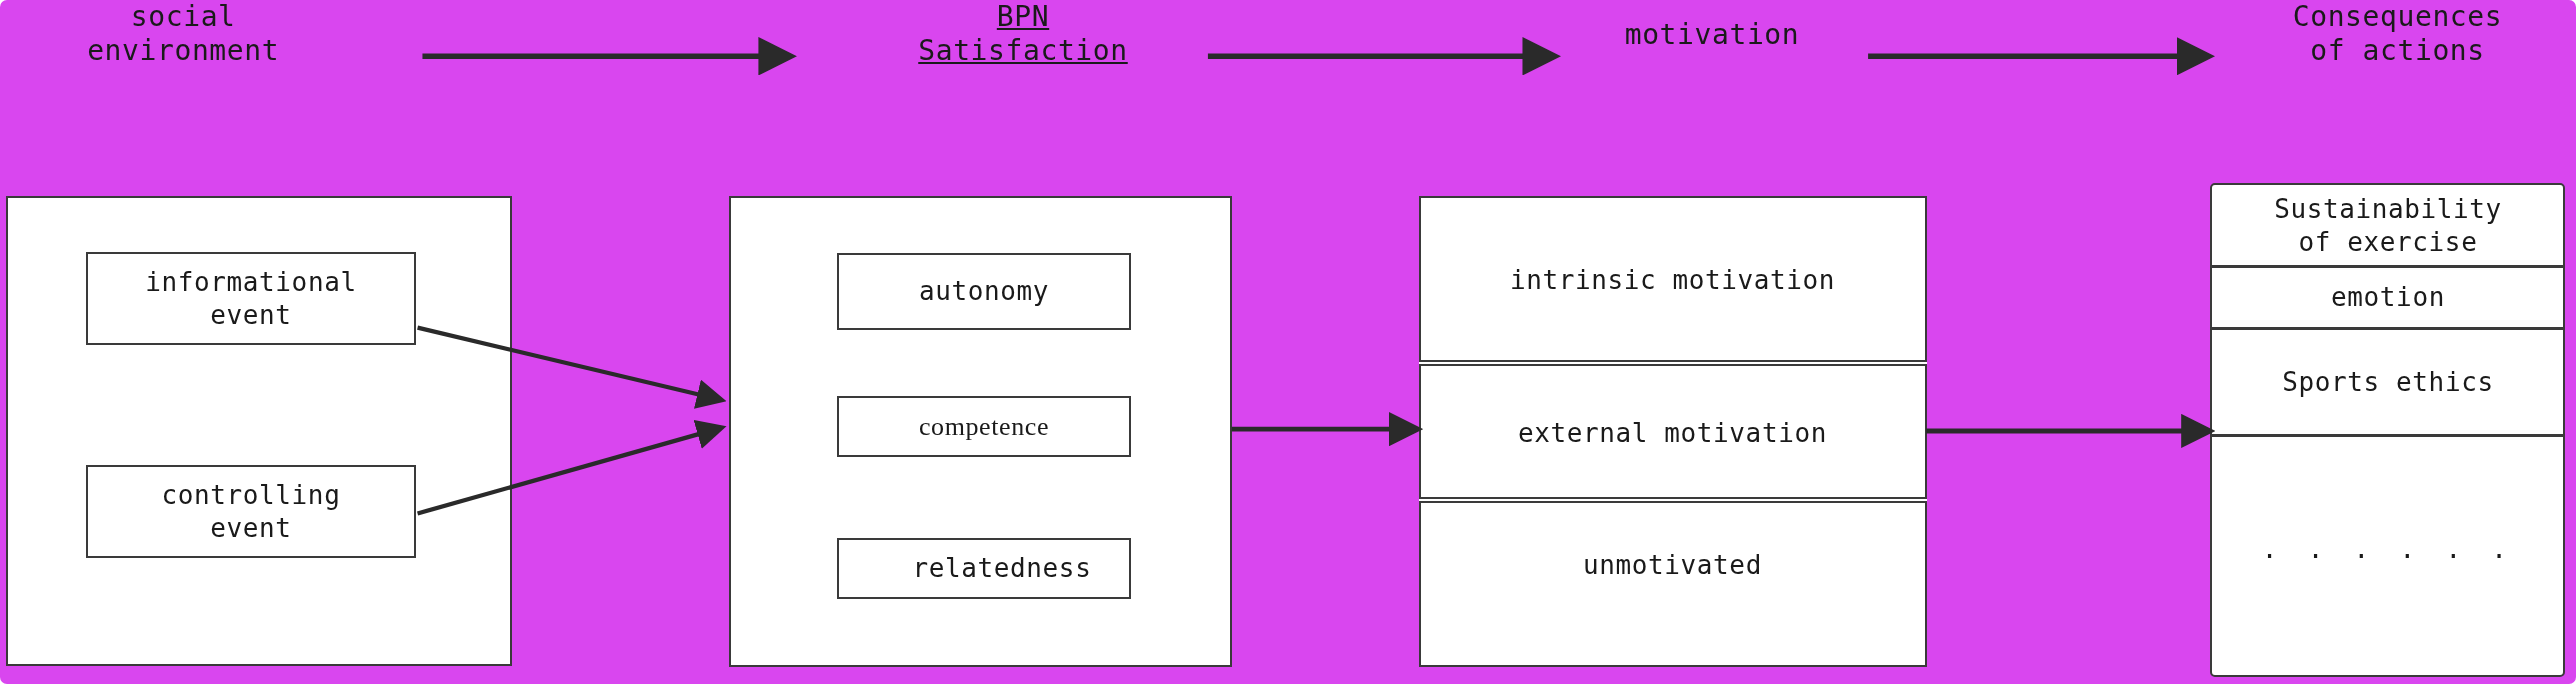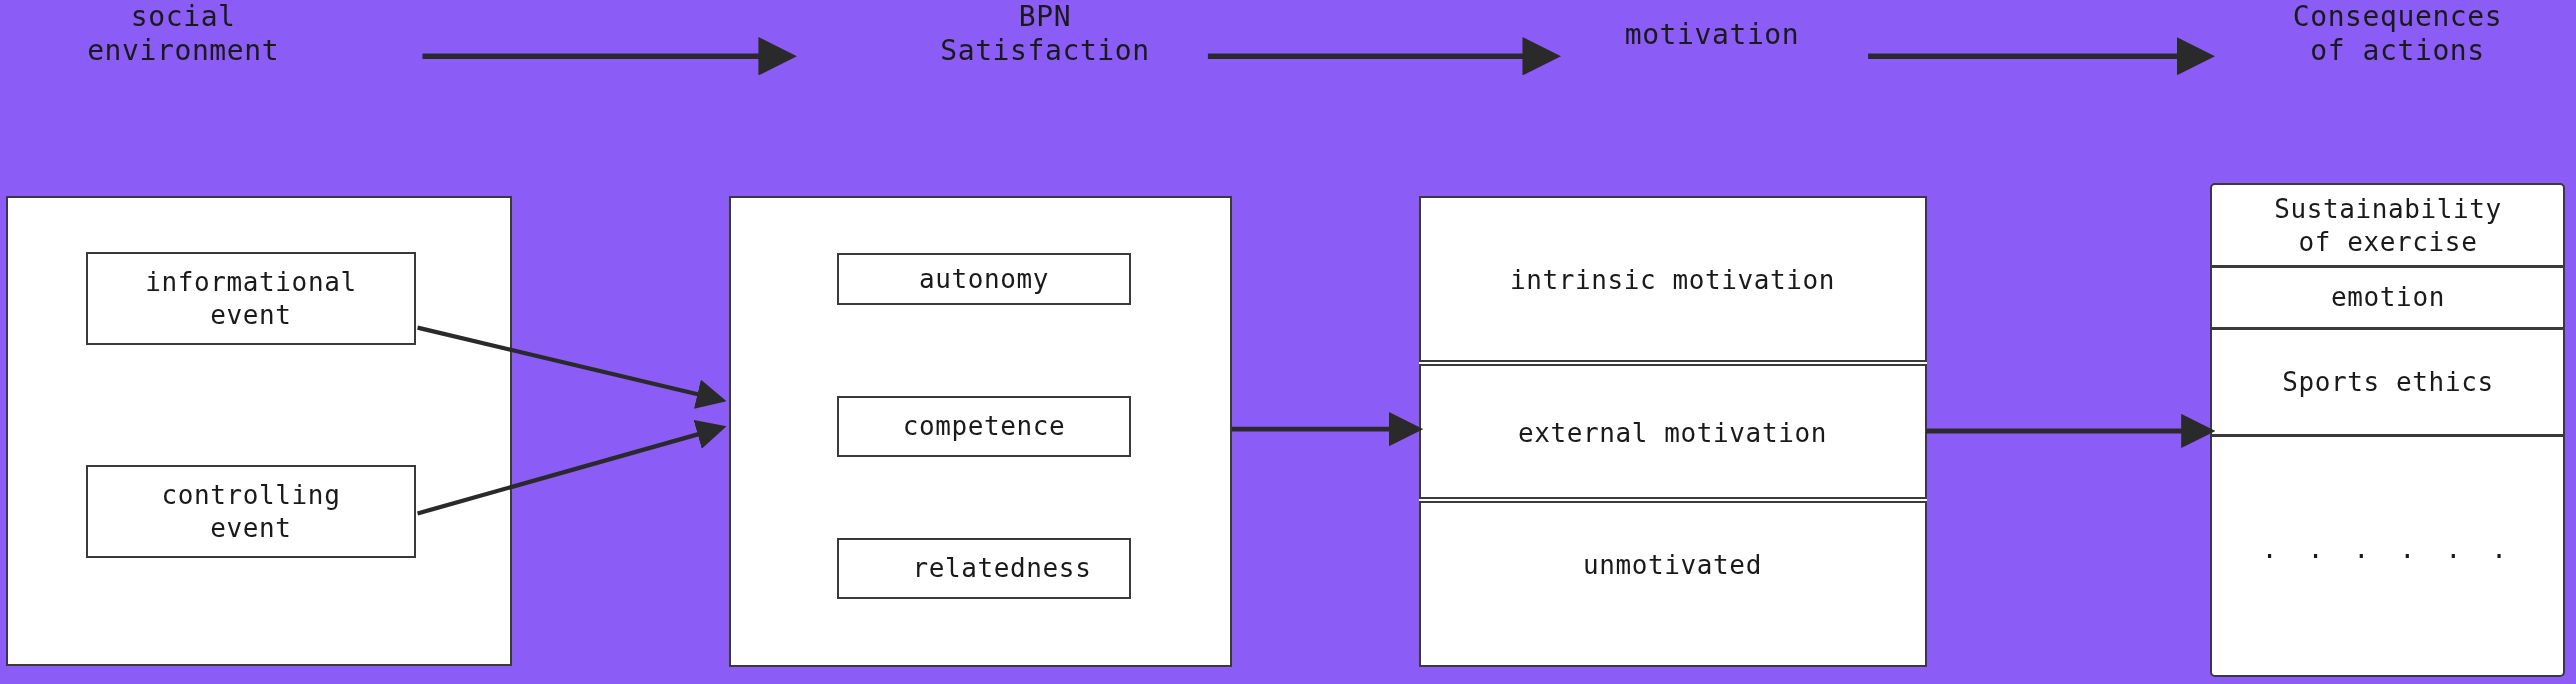--- a/index.html
+++ b/index.html
@@ -7,22 +7,23 @@
     padding: 0;
     background: #ffffff;
   }
   body {
     font-family: "DejaVu Sans Mono", "Liberation Mono", monospace;
   }
   #canvas {
     position: relative;
     width: 2576px;
     height: 684px;
-    background: #8b5cf6;
+    background: #d946ef;
     overflow: hidden;
+    border-radius: 7px;
   }
 
   
   .stage-label {
     position: absolute;
     text-align: center;
     color: #1a1a1a;
     font-size: 28px;
     line-height: 34px;
     letter-spacing: 0.6px;
@@ -106,41 +107,41 @@
   }
 </style>
 </head>
 <body>
 
 <div id="canvas">
 
   <div class="stage-label" style="left:12.2px; top:0px; width:342px;">social
 environment</div>
 
-  <div class="stage-label" style="left:874px; top:0px; width:342px;">BPN
+  <div class="stage-label" style="left:852px; top:0px; width:342px;text-decoration:underline;">BPN
 Satisfaction</div>
 
   <div class="stage-label" style="left:2220px; top:0px; width:355px;">Consequences
 of actions</div>
 
   <div class="stage-label" style="left:1541px; top:18.3px; width:342px;">motivation</div>
 
   <div class="group-box" style="left:6.1px; top:196px; width:506px; height:470px;"></div>
 
   <div class="item-box" style="left:86px; top:252px; width:330px; height:93px;">informational
 event</div>
 
   <div class="item-box" style="left:86px; top:465px; width:330px; height:93px;">controlling
 event</div>
 
   <div class="group-box" style="left:729px; top:196px; width:503px; height:471px;"></div>
 
-  <div class="item-box" style="left:837px; top:253px; width:294px; height:52px;">autonomy</div>
-
-  <div class="item-box" style="left:837px; top:396px; width:294px; height:61px;">competence</div>
+  <div class="item-box" style="left:837px; top:253px; width:294px; height:77px;">autonomy</div>
+
+  <div class="item-box" style="left:837px; top:396px; width:294px; height:61px;font-family:Liberation Serif, serif;">competence</div>
 
   <div class="item-box" style="left:837px; top:538px; width:294px; height:61px;padding-left:36px;">relatedness</div>
 
   <div class="group-box" style="left:1419px; top:196px; width:508px; height:471px;"></div>
 
   <div class="section-cell" style="left:1421px; top:198px; width:503px; height:165px;">intrinsic motivation</div>
 
   <div class="divider double" style="left:1419px; top:360px; width:508px;"></div>
 
   <div class="section-cell" style="left:1421px; top:366px; width:503px; height:135px;">external motivation</div>

